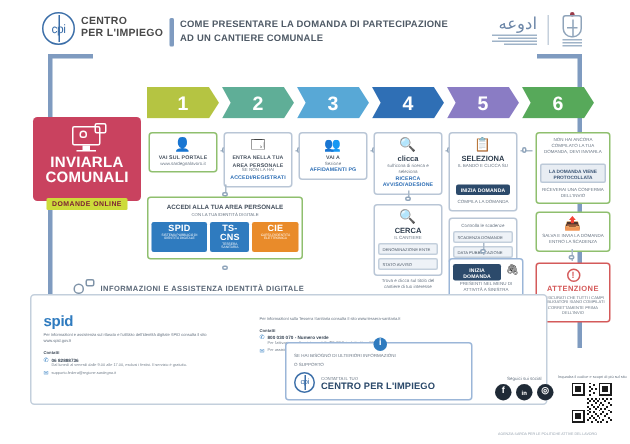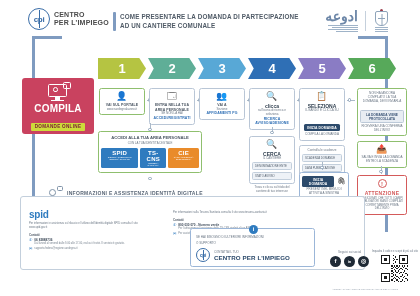--- a/index.html
+++ b/index.html
@@ -16,30 +16,30 @@
   .frame-left-v { position:absolute; left:32px; top:36px; width:3px; height:196px; background:#7f9bc0; }
   .frame-left-h { position:absolute; left:32px; top:36px; width:30px; height:3px; background:#7f9bc0; }
   .frame-right-v { position:absolute; left:385px; top:36px; width:3px; height:196px; background:#7f9bc0; }
   .frame-right-h { position:absolute; left:358px; top:36px; width:30px; height:3px; background:#7f9bc0; }
 
   
   .cpi-logo { position:absolute; left:28px; top:8px; display:flex; align-items:center; gap:4px; }
   .cpi-mark { width:22px; height:22px; border-radius:50%; border:1.6px solid #3b6ea8; position:relative; flex:0 0 auto; }
   .cpi-mark::before { content:""; position:absolute; left:50%; top:1px; bottom:1px; width:1px; background:#3b6ea8; }
   .cpi-mark span { position:absolute; inset:0; display:flex; align-items:center; justify-content:center;
-                   font-size:8px; font-weight:bold; color:#3b6ea8; letter-spacing:-0.3px; }
+                   font-size:8px; font-weight:normal; color:#3b6ea8; letter-spacing:-0.3px; }
   .cpi-name { font-size:7px; font-weight:bold; color:#4a4a4a; line-height:1.15; letter-spacing:0.2px; }
 
   .title-wrap { position:absolute; left:113px; top:12px; display:flex; gap:4px; }
   .title-bar { width:3px; background:#7f9bc0; border-radius:1px; }
   .title-txt { font-size:6.3px; font-weight:bold; color:#4f5a66; line-height:1.5; letter-spacing:0.15px; }
 
   .logos { position:absolute; right:30px; top:8px; display:flex; align-items:center; gap:7px; }
   .logo-ras { text-align:right; }
-  .logo-ras .ar { font-size:14px; color:#6d87a8; letter-spacing:0.5px; direction:rtl;font-weight:bold; }
+  .logo-ras .ar { font-size:11px; color:#6d87a8; letter-spacing:0.5px; direction:rtl; }
   .logo-ras .lines { margin-top:1px; }
   .logo-ras .lines i { display:block; height:1px; background:#9fb3c8; margin:1px 0 1px auto; }
   .logo-div { width:1px; height:20px; background:#c5d0dc; }
   .logo-crest { width:17px; text-align:center; }
   .crest-shape { width:13px; height:15px; margin:0 auto; border:1px solid #8fa4ba; border-radius:2px 2px 6px 6px; position:relative; }
   .crest-shape::before { content:""; position:absolute; left:50%; top:2px; width:1px; height:11px; background:#8fa4ba; transform:translateX(-50%); }
   .crest-shape::after { content:""; position:absolute; left:2px; right:2px; top:50%; height:1px; background:#8fa4ba; }
   .crest-cap { width:3px; height:3px; border-radius:50%; background:#9a3b4a; margin:0 auto -1px; }
   .crest-lines i { display:block; height:1px; background:#9fb3c8; margin:1px 2px; }
 
@@ -195,21 +195,22 @@
   </div>
 
   <div class="red-card">
     <div class="rc-icon">
       <div class="rc-screen"></div>
         <div class="rc-person"></div>
       <div class="rc-stand"></div>
         <div class="rc-base"></div>
         <div class="rc-bubble"></div>
     </div>
-    <div class="rc-t1">COMPILA</div>
+    <div class="rc-t1">INVIARLA</div>
+    <div class="rc-t1">COMUNALI</div>
     <div class="rc-badge">DOMANDE ONLINE</div>
   </div>
 
   <div class="steps">
     <div class="chev" style="background:#b5c442">
         <span>1</span>
       </div>
     <div class="chev" style="background:#5fae97">
         <span>2</span>
       </div>

